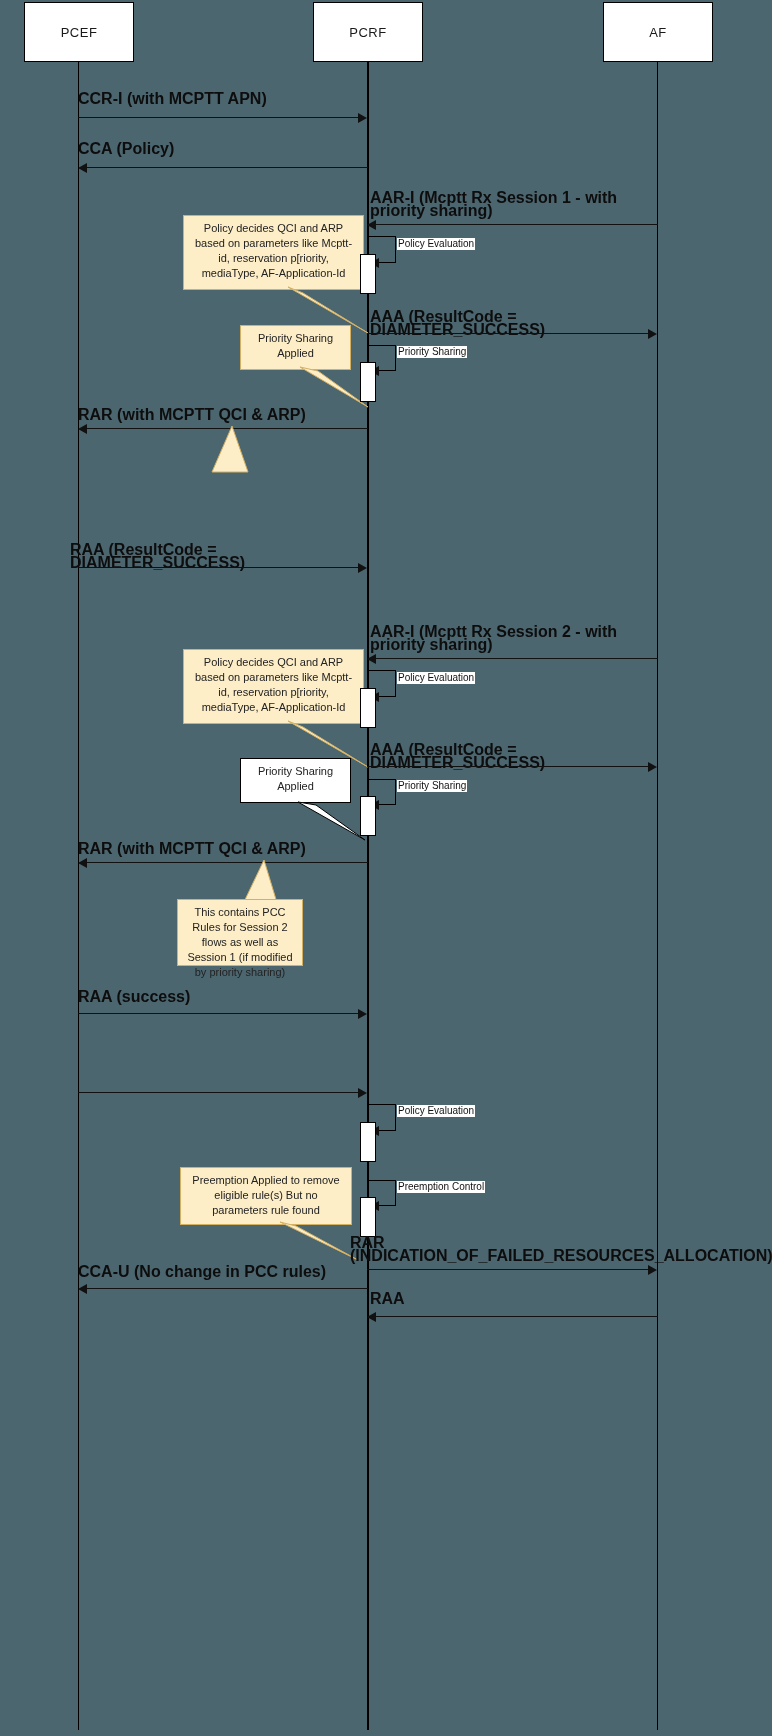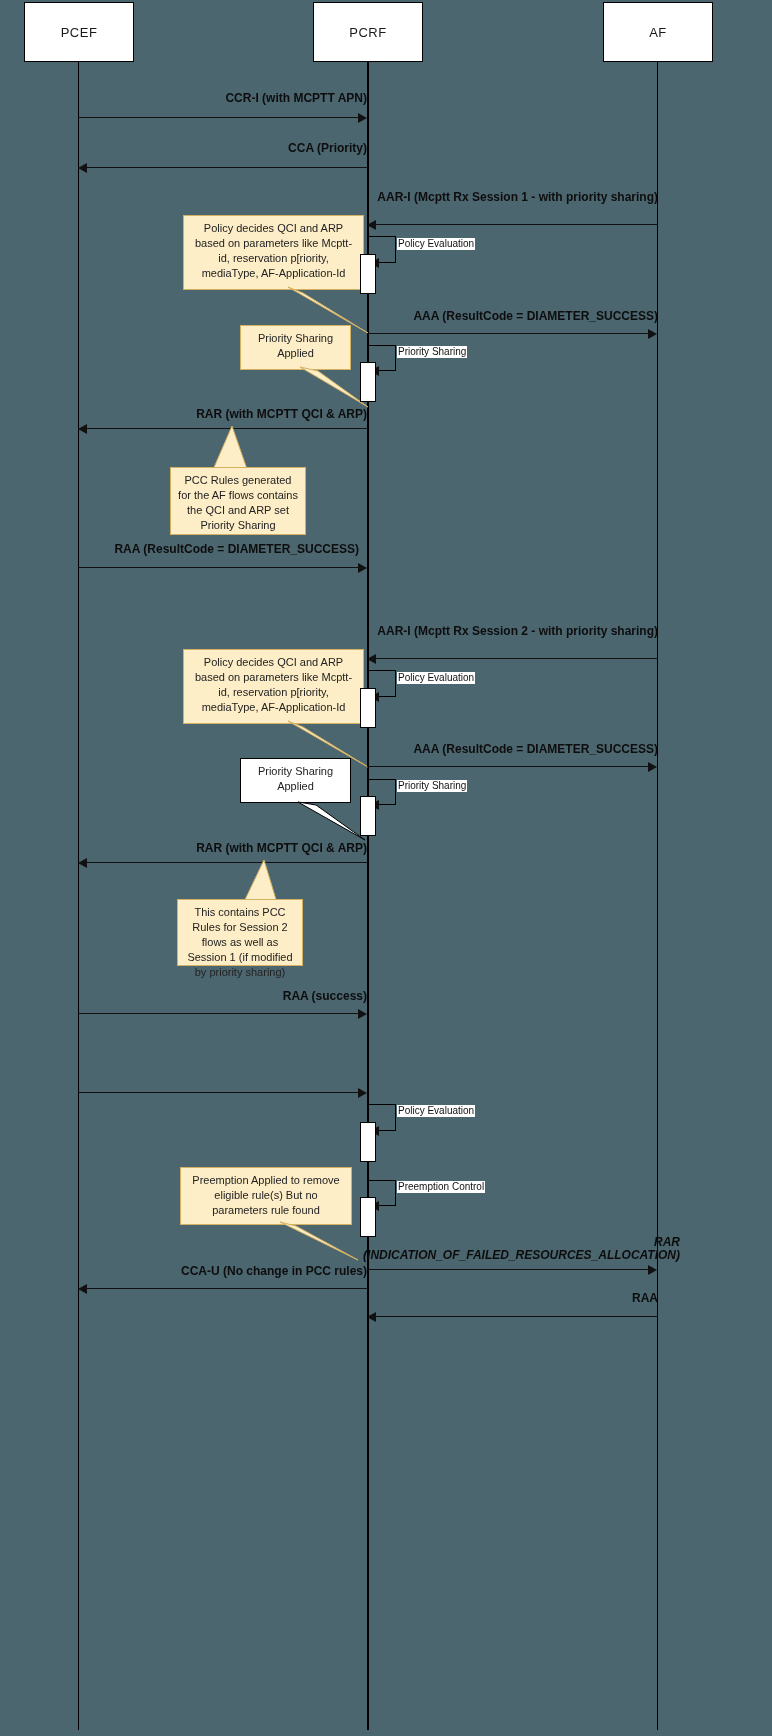--- a/index.html
+++ b/index.html
@@ -33,21 +33,21 @@
     position:absolute;width:0;height:0;
     border-top:5px solid transparent;border-bottom:5px solid transparent;
     border-left:9px solid #111;
   }
   .arrow-l{
     position:absolute;width:0;height:0;
     border-top:5px solid transparent;border-bottom:5px solid transparent;
     border-right:9px solid #111;
   }
   .msg-label{
-    position:absolute;text-align:right;font-size:12px;font-weight:bold;
+    position:absolute;text-align:left;font-size:16px;font-weight:bold;
     color:#0d0d0d;line-height:13px;white-space:pre-line;
   }
 
   
   .selfloop{position:absolute;border:1px solid #000;border-left:none;box-sizing:border-box;background:transparent;}
   .selfloop-label{
     position:absolute;background:#ffffff;border:0;
     font-size:10px;color:#111;padding:0 1px;white-space:nowrap;line-height:12px;
   }
 
@@ -77,21 +77,21 @@
   </div>
 
   <div class="lifeline" style="left:58px;top:62px;height:1668px;"></div>
   <div class="lifeline thick" style="left:347px;top:62px;height:1668px;"></div>
   <div class="lifeline" style="left:637px;top:62px;height:1668px;"></div>
 
   <div class="msg-label" style="left:58px;top:92px;width:289px;">CCR-I (with MCPTT APN)</div>
   <div class="msg-line" style="left:58px;top:117px;width:281px;"></div>
   <div class="arrow-r" style="left:338px;top:113px;"></div>
 
-  <div class="msg-label" style="left:58px;top:142px;width:289px;">CCA (Priority)</div>
+  <div class="msg-label" style="left:58px;top:142px;width:289px;">CCA (Policy)</div>
   <div class="msg-line" style="left:67px;top:167px;width:281px;"></div>
   <div class="arrow-l" style="left:58px;top:163px;"></div>
 
   <div class="msg-label" style="left:350px;top:191px;width:288px;">AAR-I (Mcptt Rx Session 1 - with priority sharing)</div>
   <div class="msg-line" style="left:356px;top:224px;width:282px;"></div>
   <div class="arrow-l" style="left:347px;top:220px;"></div>
 
   <div class="note" style="left:163px;top:215px;width:181px;height:75px;">Policy decides QCI and ARP based on parameters like Mcptt-id, reservation p[riority, mediaType, AF-Application-Id</div>
   <svg class="note-tail" style="left:163px;top:285px;width:185px;height:50px;">
     <polygon points="105,2 185,48 120,8" fill="#fdeec8" stroke="#d4b062" stroke-width="1"></polygon>
@@ -117,21 +117,20 @@
   <div class="selfloop-label" style="left:377px;top:346px;">Priority Sharing</div>
   <div class="activation" style="left:340px;top:362px;width:16px;height:40px;"></div>
 
   <div class="msg-label" style="left:58px;top:408px;width:289px;">RAR (with MCPTT QCI &amp; ARP)</div>
   <div class="msg-line" style="left:67px;top:428px;width:281px;"></div>
   <div class="arrow-l" style="left:58px;top:424px;"></div>
 
   <svg class="note-tail" style="left:150px;top:424px;width:130px;height:50px;">
     <polygon points="62,2 42,48 78,48" fill="#fdeec8" stroke="#d4b062" stroke-width="1"></polygon>
   </svg>
-  <div class="note" style="left:150px;top:467px;width:136px;height:68px;">PCC Rules generated for the AF flows contains the QCI and ARP set Priority Sharing</div>
 
   <div class="msg-label" style="left:50px;top:543px;width:289px;">RAA (ResultCode = DIAMETER_SUCCESS)</div>
   <div class="msg-line" style="left:58px;top:567px;width:281px;"></div>
   <div class="arrow-r" style="left:338px;top:563px;"></div>
 
   <div class="msg-label" style="left:350px;top:625px;width:288px;">AAR-I (Mcptt Rx Session 2 - with priority sharing)</div>
   <div class="msg-line" style="left:356px;top:658px;width:282px;"></div>
   <div class="arrow-l" style="left:347px;top:654px;"></div>
 
   <div class="note" style="left:163px;top:649px;width:181px;height:75px;">Policy decides QCI and ARP based on parameters like Mcptt-id, reservation p[riority, mediaType, AF-Application-Id</div>
@@ -183,21 +182,21 @@
   <div class="note" style="left:160px;top:1167px;width:172px;height:58px;">Preemption Applied to remove eligible rule(s) But no parameters rule found</div>
   <svg class="note-tail" style="left:160px;top:1220px;width:180px;height:42px;">
     <polygon points="100,2 178,40 116,6" fill="#fdeec8" stroke="#d4b062" stroke-width="1"></polygon>
   </svg>
 
   <div class="selfloop" style="left:348px;top:1180px;width:28px;height:26px;"></div>
   <div class="arrow-l" style="left:350px;top:1201px;"></div>
   <div class="selfloop-label" style="left:377px;top:1181px;">Preemption Control</div>
   <div class="activation" style="left:340px;top:1197px;width:16px;height:40px;"></div>
 
-  <div class="msg-label" style="left:330px;top:1236px;width:330px;font-style:italic;">RAR
+  <div class="msg-label" style="left:330px;top:1236px;width:330px;">RAR
 (INDICATION_OF_FAILED_RESOURCES_ALLOCATION)</div>
   <div class="msg-line" style="left:347px;top:1269px;width:281px;"></div>
   <div class="arrow-r" style="left:628px;top:1265px;"></div>
 
   <div class="msg-label" style="left:58px;top:1265px;width:289px;">CCA-U (No change in PCC rules)</div>
   <div class="msg-line" style="left:67px;top:1288px;width:281px;"></div>
   <div class="arrow-l" style="left:58px;top:1284px;"></div>
 
   <div class="msg-label" style="left:350px;top:1292px;width:288px;">RAA</div>
   <div class="msg-line" style="left:356px;top:1316px;width:282px;"></div>

